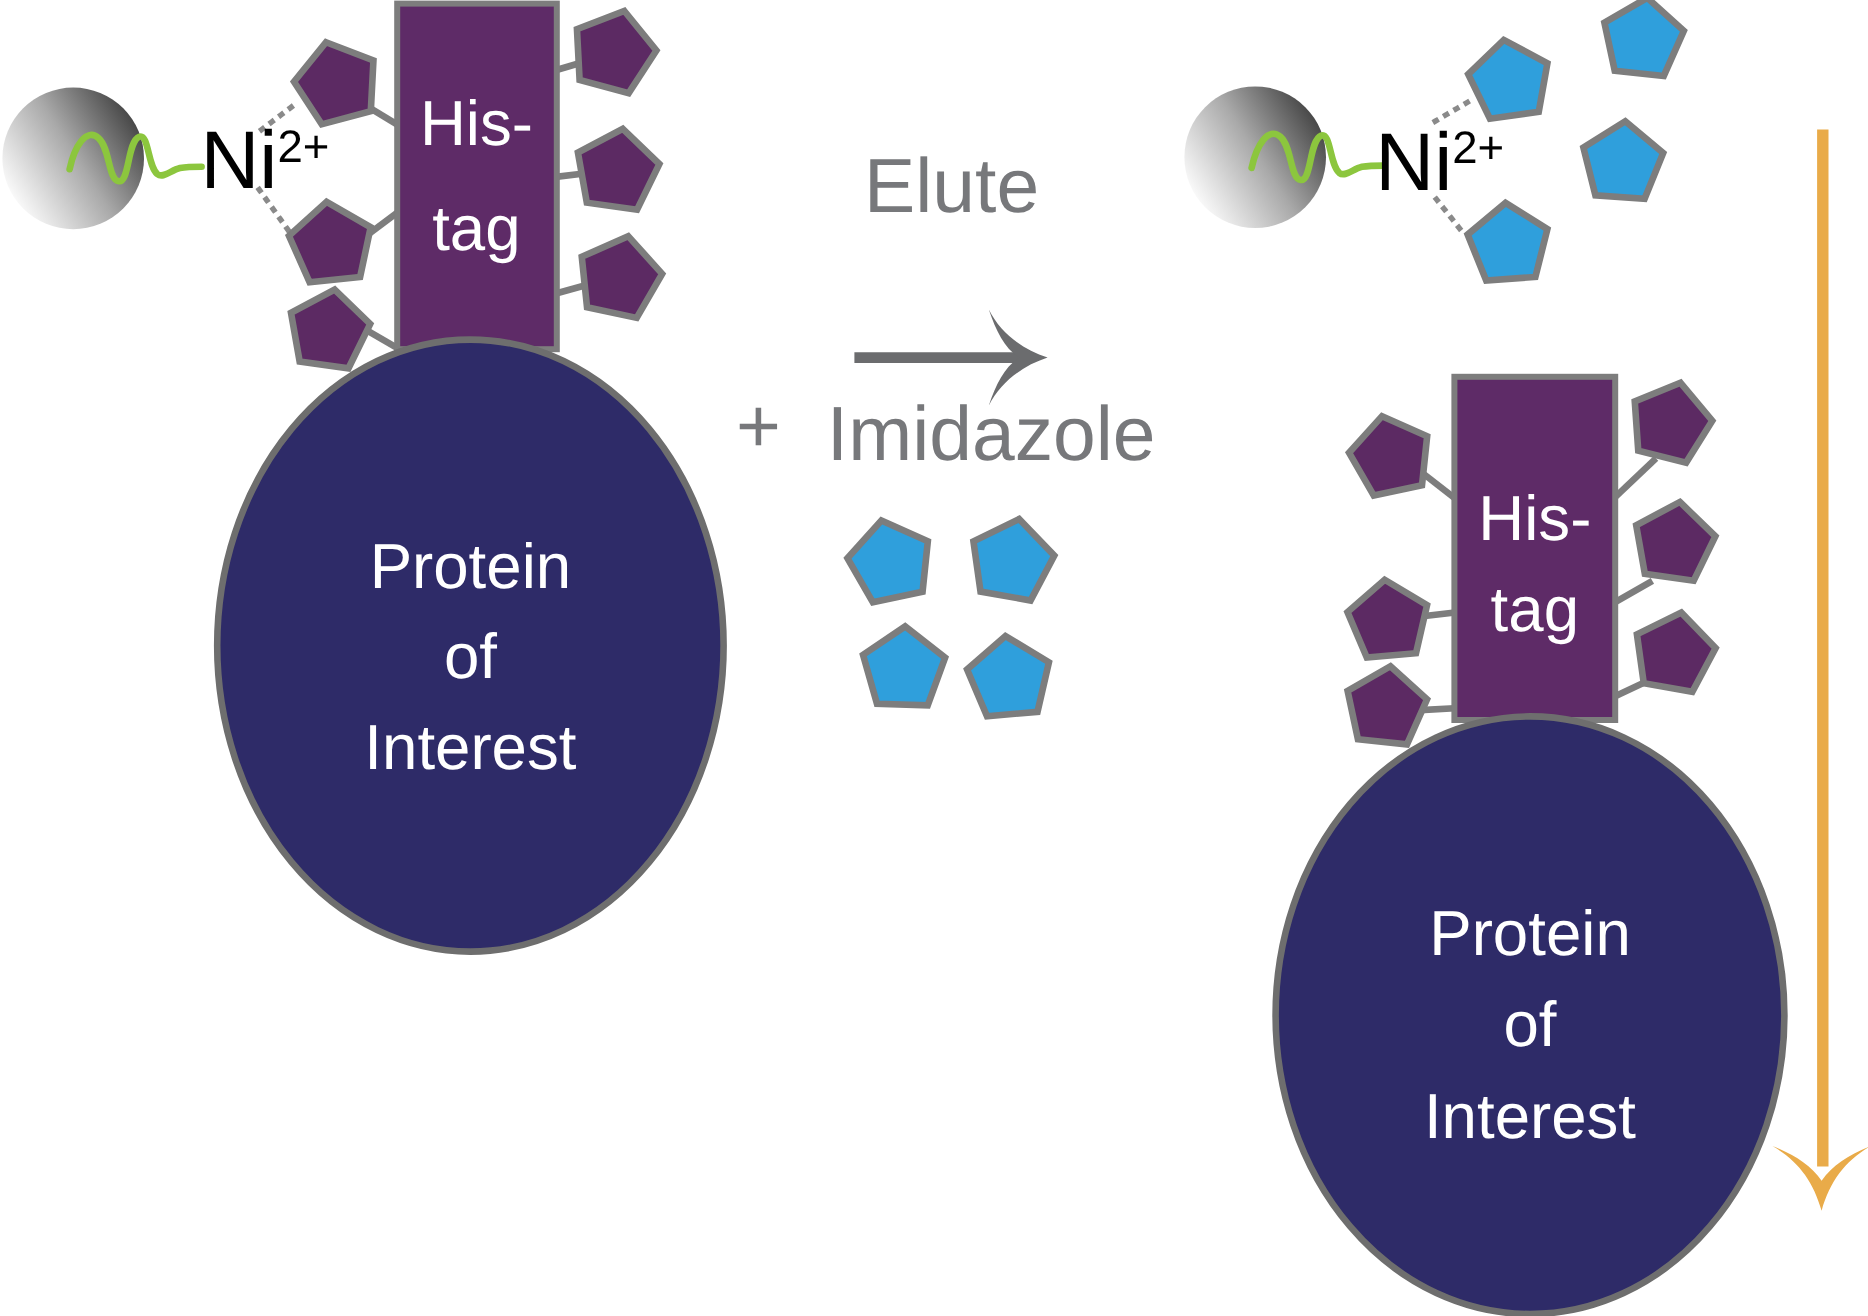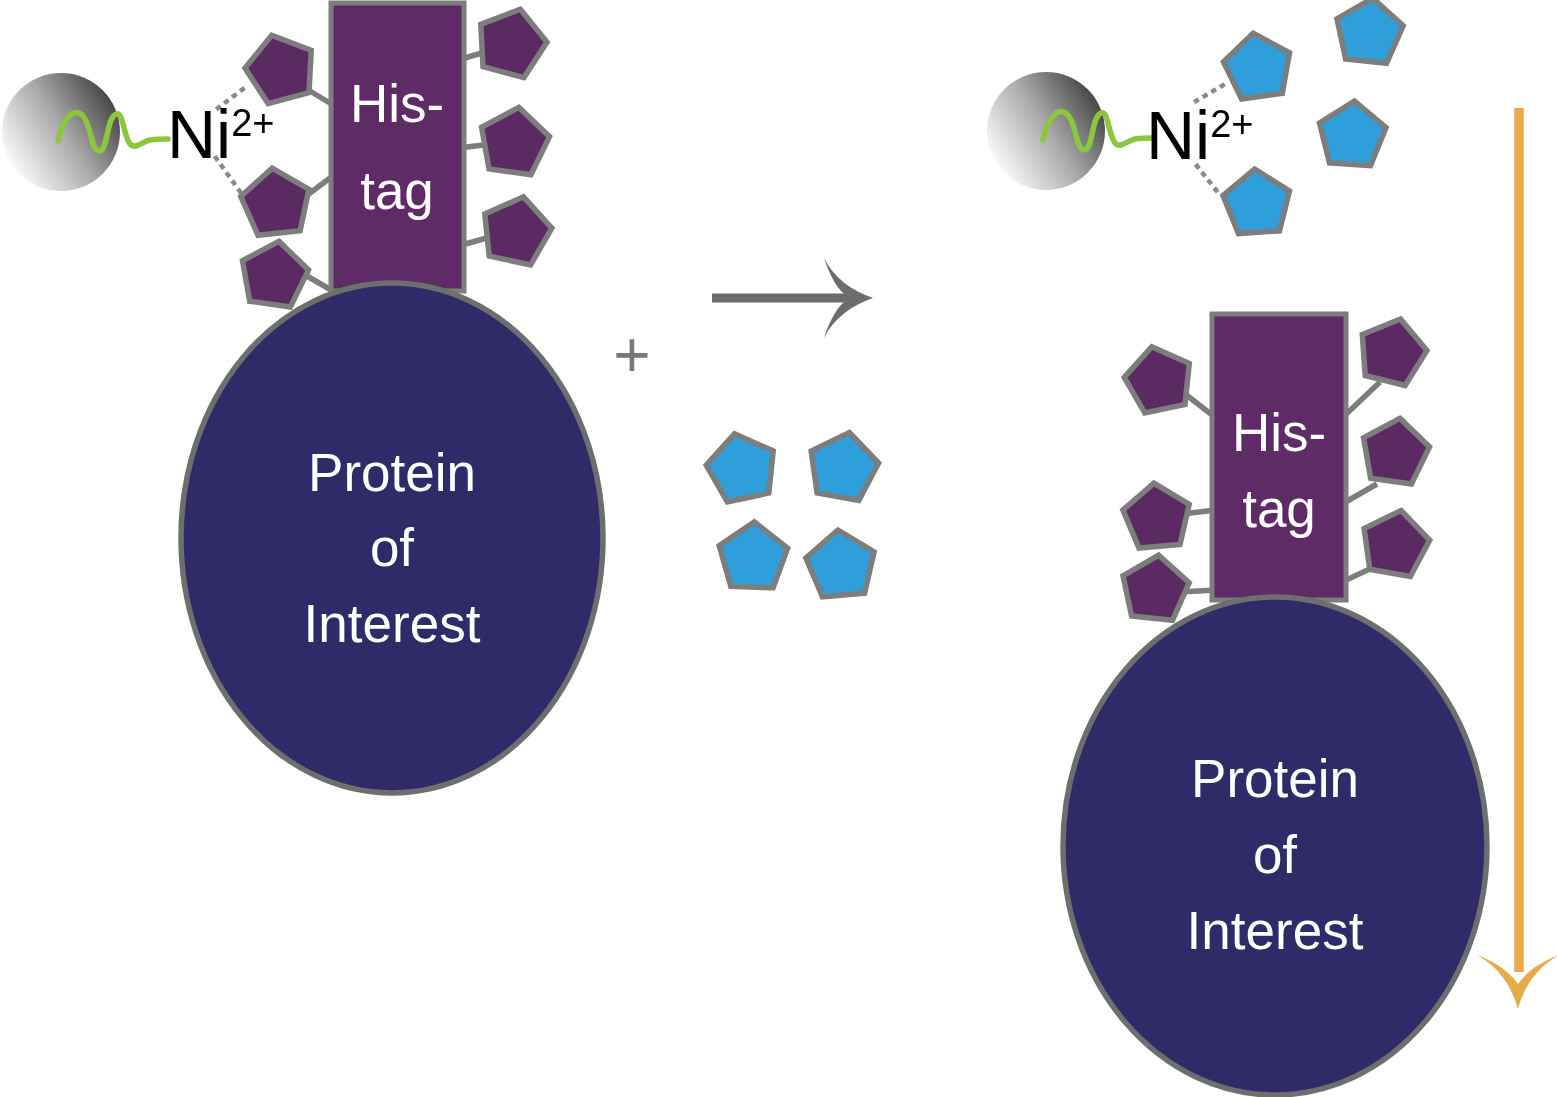--- a/index.html
+++ b/index.html
@@ -118,21 +118,23 @@
 
   <div class="lbl ni" style="left:167px;top:100px;"><span>Ni</span><span class="sup">2+</span></div>
 
   <div class="lbl white center" style="left:397px;top:77px;">His-</div>
   <div class="lbl white center" style="left:397px;top:164px;">tag</div>
 
   <div class="lbl white center" style="left:392px;top:446px;">Protein</div>
   <div class="lbl white center" style="left:392px;top:521px;">of</div>
   <div class="lbl white center" style="left:392px;top:597px;">Interest</div>
 
+  <div class="lbl gray center" style="left:793px;top:123px;">Elute</div>
   <div class="lbl gray center" style="left:632px;top:323px;">+</div>
+  <div class="lbl gray center" style="left:826px;top:329px;">Imidazole</div>
 
   <div class="lbl ni" style="left:1146px;top:101px;"><span>Ni</span><span class="sup">2+</span></div>
 
   <div class="lbl white center" style="left:1279px;top:406px;">His-</div>
   <div class="lbl white center" style="left:1279px;top:482px;">tag</div>
 
   <div class="lbl white center" style="left:1275px;top:752px;">Protein</div>
   <div class="lbl white center" style="left:1275px;top:828px;">of</div>
   <div class="lbl white center" style="left:1275px;top:904px;">Interest</div>
 </div>

